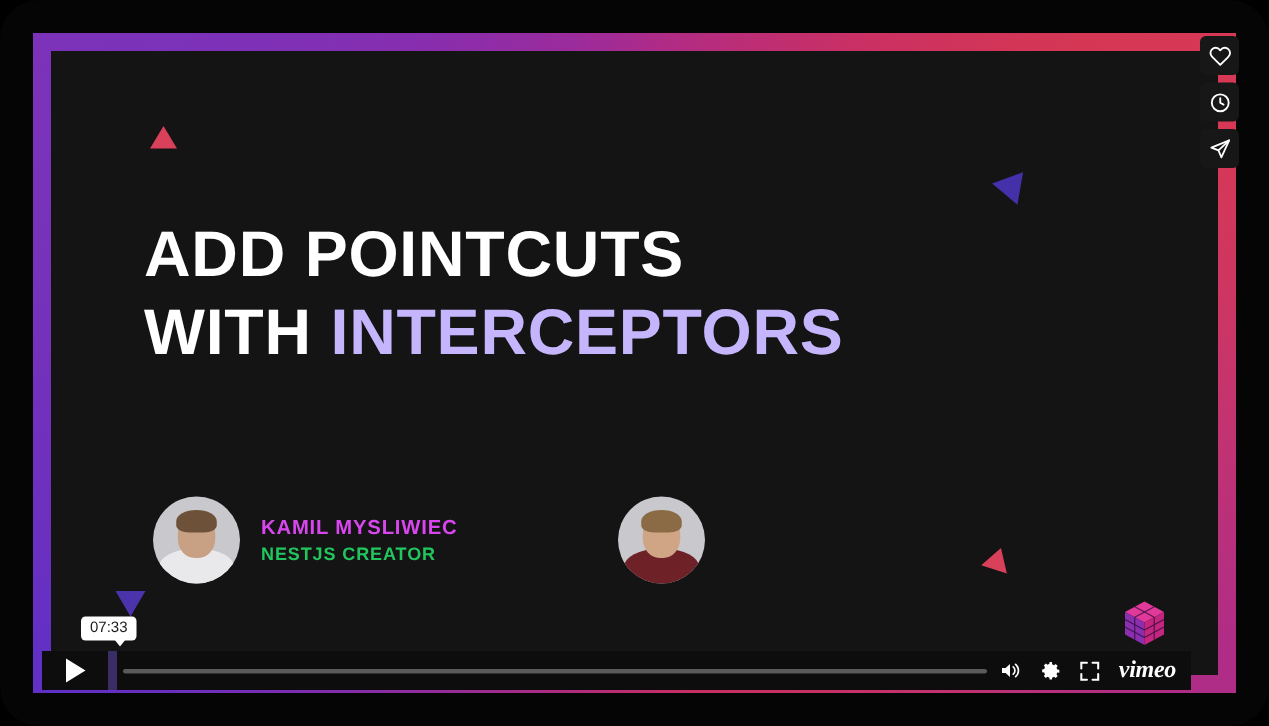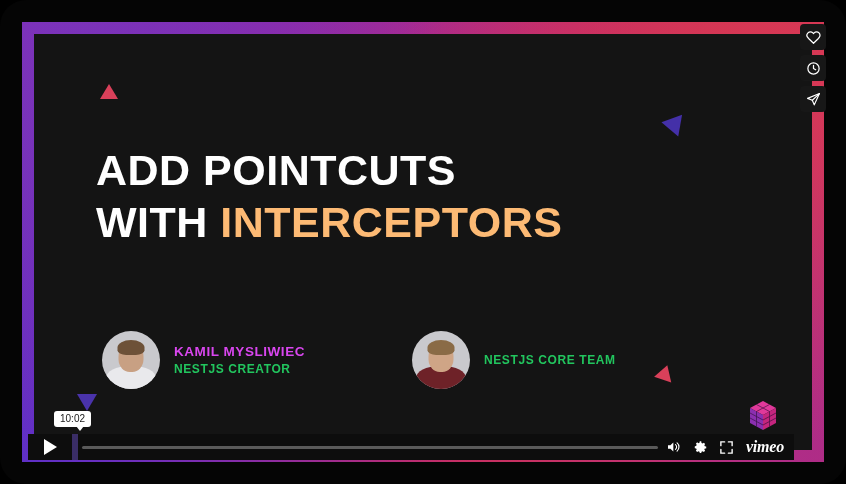--- a/index.html
+++ b/index.html
@@ -95,21 +95,21 @@
   }
   .title-line {
     font-size: 43px;
     font-weight: 800;
     line-height: 1.22;
     color: #ffffff;
     text-transform: uppercase;
     letter-spacing: 0.5px;
     white-space: nowrap;
   }
-  .accent-word { color: #fdba74; }
+  .accent-word { color: #c4b5fd; }
 
   
   #presenters {
     position: absolute;
     left: 68px; top: 297px;
     display: flex;
     gap: 107px;
   }
   .presenter { display: flex; align-items: center; gap: 14px; }
 
@@ -314,21 +314,20 @@
         </div>
       </div>
 
       <div class="presenter">
         <div class="avatar" id="avatar-mark">
           <div class="body"></div>
           <div class="head"></div>
           <div class="hair"></div>
         </div>
         <div class="presenter-text">
-          <div class="presenter-role">NESTJS CORE TEAM</div>
         </div>
       </div>
 
     </div>
 
     <svg id="cube-logo" viewBox="0 0 32 38">
       <g>
         <polygon points="16,2 29,9 16,16 3,9" fill="#e0399a"></polygon>
         <polygon points="3,9 16,16 16,31 3,24" fill="#8b2fb0"></polygon>
         <polygon points="16,16 29,9 29,24 16,31" fill="#c4257e"></polygon>
@@ -374,21 +373,21 @@
   <div id="control-bar">
 
     <div id="play-button">
       <div id="play-icon"></div>
     </div>
 
     <div id="progress-wrap">
       <div id="progress-track"></div>
       <div id="progress-fill"></div>
       <div id="progress-scrubber">
-        <div id="time-tooltip">10:02</div>
+        <div id="time-tooltip">07:33</div>
       </div>
     </div>
 
     <div id="controls-right">
 
       <div class="ctrl-icon">
         <svg width="16" height="16" viewBox="0 0 24 24" fill="#ffffff">
           <path d="M3 9.5v5h3.6L11 18.6V5.4L6.6 9.5z"></path>
           <path d="M14.2 8.4a4.6 4.6 0 0 1 0 7.2" fill="none" stroke="#ffffff" stroke-width="1.7" stroke-linecap="round"></path>
           <path d="M16.6 5.9a8 8 0 0 1 0 12.2" fill="none" stroke="#ffffff" stroke-width="1.7" stroke-linecap="round"></path>

